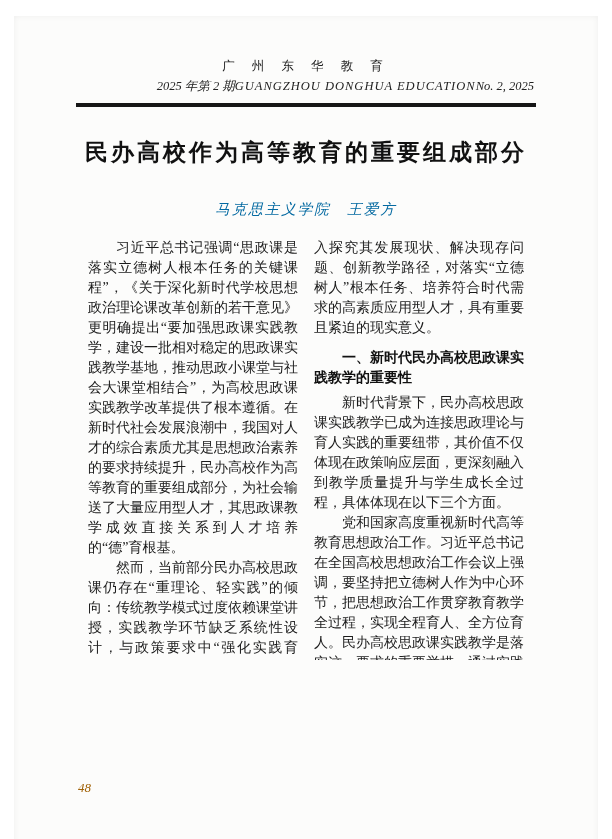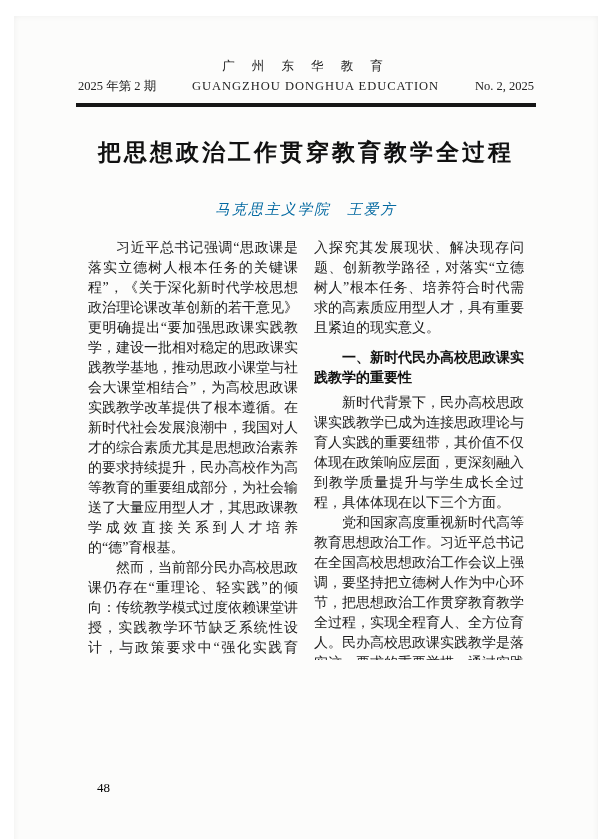--- a/index.html
+++ b/index.html
@@ -20,24 +20,25 @@
   .jheader { margin: 0 64px; }
   .jh-cn {
     text-align: center;
     font-size: 12.5px;
     letter-spacing: 7px;
     color: #222;
   }
   .jh-row {
     margin-top: 3px;
     display: flex;
-    justify-content: space-between;
+    justify-content: flex-end;
     align-items: baseline;
     font-size: 12.5px;
     color: #222;
+    font-style: italic;
   }
   .jh-row .en { letter-spacing: 1px; }
   .hrule {
     margin: 8px 62px 0;
     height: 4px;
     background: #161616;
   }
   
   .editor-note {
     margin: 17px 74px 0;
@@ -89,44 +90,45 @@
     margin: 9px 0 6px;
     color: #111;
   }
   .col p.sec-h2 {
     font-style: italic;
     margin: 3px 0;
   }
   
   .pageno {
     position: absolute;
-    left: 83px;
+    left: 64px;
     top: 764px;
     font-size: 13px;
-    color: #000000;
+    color: #a16207;
+    font-style: italic;
   }
 </style>
 </head>
 <body>
 
 <div class="page">
 
   <div class="jheader">
     <div class="jh-cn">广 州 东 华 教 育</div>
     <div class="jh-row">
       <span>2025 年第 2 期</span>
       <span class="en">GUANGZHOU DONGHUA EDUCATION</span>
       <span>No. 2, 2025</span>
     </div>
   </div>
 
   <div class="hrule"></div>
 
 
-  <h1 class="atitle">把思想政治工作贯穿教育教学全过程</h1>
+  <h1 class="atitle">民办高校作为高等教育的重要组成部分</h1>
 
   <div class="byline">马克思主义学院　王爱方</div>
 
   <div class="columns">
     <div class="col">
       <p>习近平总书记强调“思政课是落实立德树人根本任务的关键课程”，《关于深化新时代学校思想政治理论课改革创新的若干意见》更明确提出“要加强思政课实践教学，建设一批相对稳定的思政课实践教学基地，推动思政小课堂与社会大课堂相结合”，为高校思政课实践教学改革提供了根本遵循。在新时代社会发展浪潮中，我国对人才的综合素质尤其是思想政治素养的要求持续提升，民办高校作为高等教育的重要组成部分，为社会输送了大量应用型人才，其思政课教学成效直接关系到人才培养的“德”育根基。</p>
       <p>然而，当前部分民办高校思政课仍存在“重理论、轻实践”的倾向：传统教学模式过度依赖课堂讲授，实践教学环节缺乏系统性设计，与政策要求中“强化实践育人”的目标存在差距。这不仅导致学生对思政课的参与度、认同感不足，更难以实现“引导学生将理论知识转化为思想自觉和行动自觉”的教学目标。新时代民办高校思政课实践教学，既是响应国家“深化思政课改革创新”政策的必然要求，也是破解教学困境、提升育人实效的关键路径。深</p>
     </div>
     <div class="col">
       <p class="cont">入探究其发展现状、解决现存问题、创新教学路径，对落实“立德树人”根本任务、培养符合时代需求的高素质应用型人才，具有重要且紧迫的现实意义。</p>

